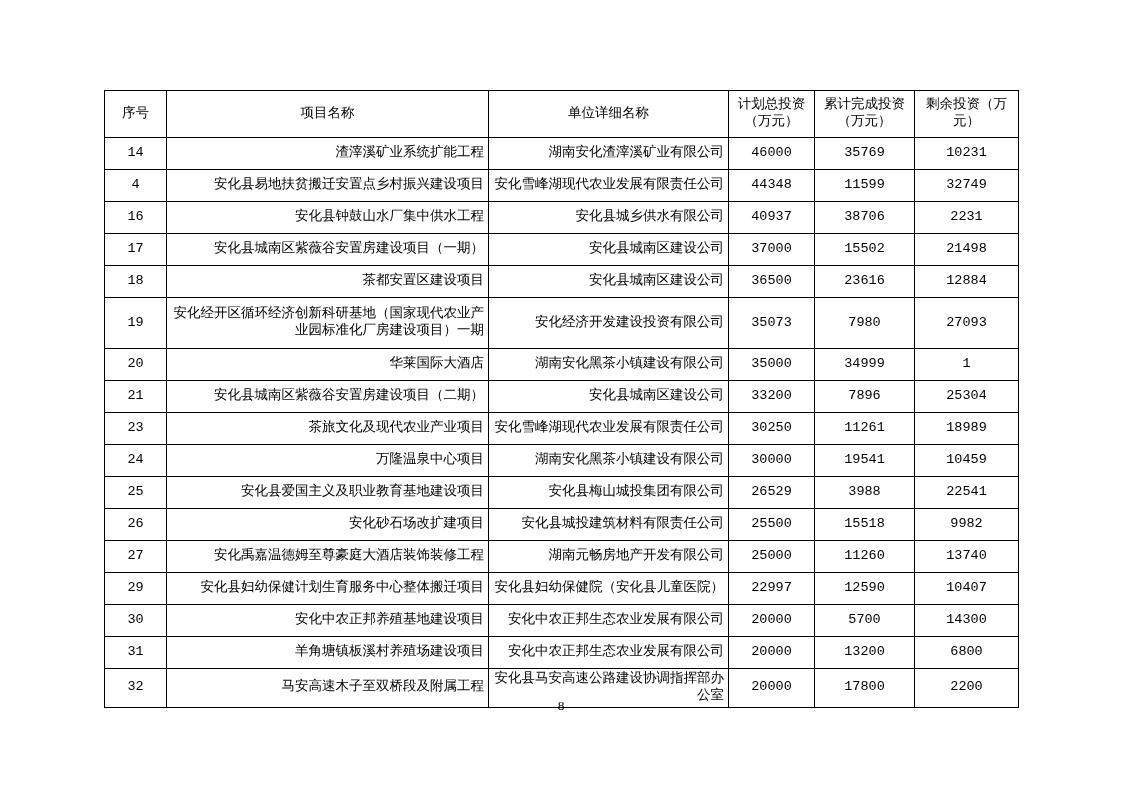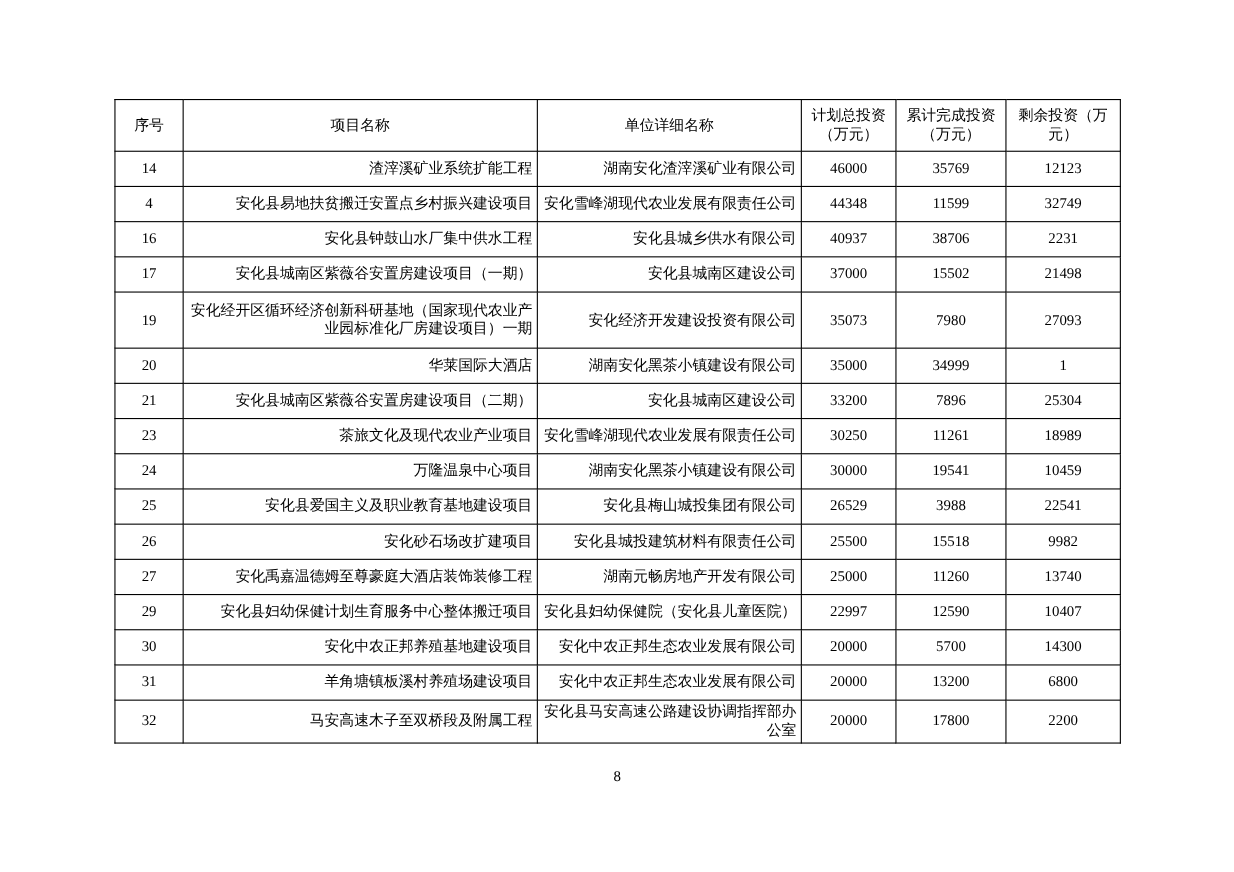--- a/index.html
+++ b/index.html
@@ -24,20 +24,21 @@
   .table-wrap {
     position: absolute;
     left: 104px;
     top: 90px;
     width: 914px;
   }
   table.project-table {
     border-collapse: collapse;
     width: 914px;
     table-layout: fixed;
+    font-family: Liberation Mono, monospace;
   }
   table.project-table td, table.project-table th {
     border: 1px solid #000000;
     padding: 2px 4px;
     font-size: 13.5px;
     line-height: 1.25;
     vertical-align: middle;
     font-weight: normal;
   }
   
@@ -108,21 +109,21 @@
           <td class="hdr-small">剩余投资（万元）</td>
         </tr>
       </thead>
       <tbody id="table-body">
           <tr>
             <td class="num">14</td>
             <td class="name">渣滓溪矿业系统扩能工程</td>
             <td class="name">湖南安化渣滓溪矿业有限公司</td>
             <td class="val">46000</td>
             <td class="val">35769</td>
-            <td class="val">12123</td>
+            <td class="val">10231</td>
           </tr>
           <tr>
             <td class="num">4</td>
             <td class="name">安化县易地扶贫搬迁安置点乡村振兴建设项目</td>
             <td class="name">安化雪峰湖现代农业发展有限责任公司</td>
             <td class="val">44348</td>
             <td class="val">11599</td>
             <td class="val">32749</td>
           </tr>
           <tr>
@@ -133,20 +134,28 @@
             <td class="val">38706</td>
             <td class="val">2231</td>
           </tr>
           <tr>
             <td class="num">17</td>
             <td class="name">安化县城南区紫薇谷安置房建设项目（一期）</td>
             <td class="name">安化县城南区建设公司</td>
             <td class="val">37000</td>
             <td class="val">15502</td>
             <td class="val">21498</td>
+          </tr>
+          <tr>
+            <td class="num">18</td>
+            <td class="name">茶都安置区建设项目</td>
+            <td class="name">安化县城南区建设公司</td>
+            <td class="val">36500</td>
+            <td class="val">23616</td>
+            <td class="val">12884</td>
           </tr>
           <tr class="tall">
             <td class="num">19</td>
             <td class="name">安化经开区循环经济创新科研基地（国家现代农业产业园标准化厂房建设项目）一期</td>
             <td class="name">安化经济开发建设投资有限公司</td>
             <td class="val">35073</td>
             <td class="val">7980</td>
             <td class="val">27093</td>
           </tr>
           <tr>

